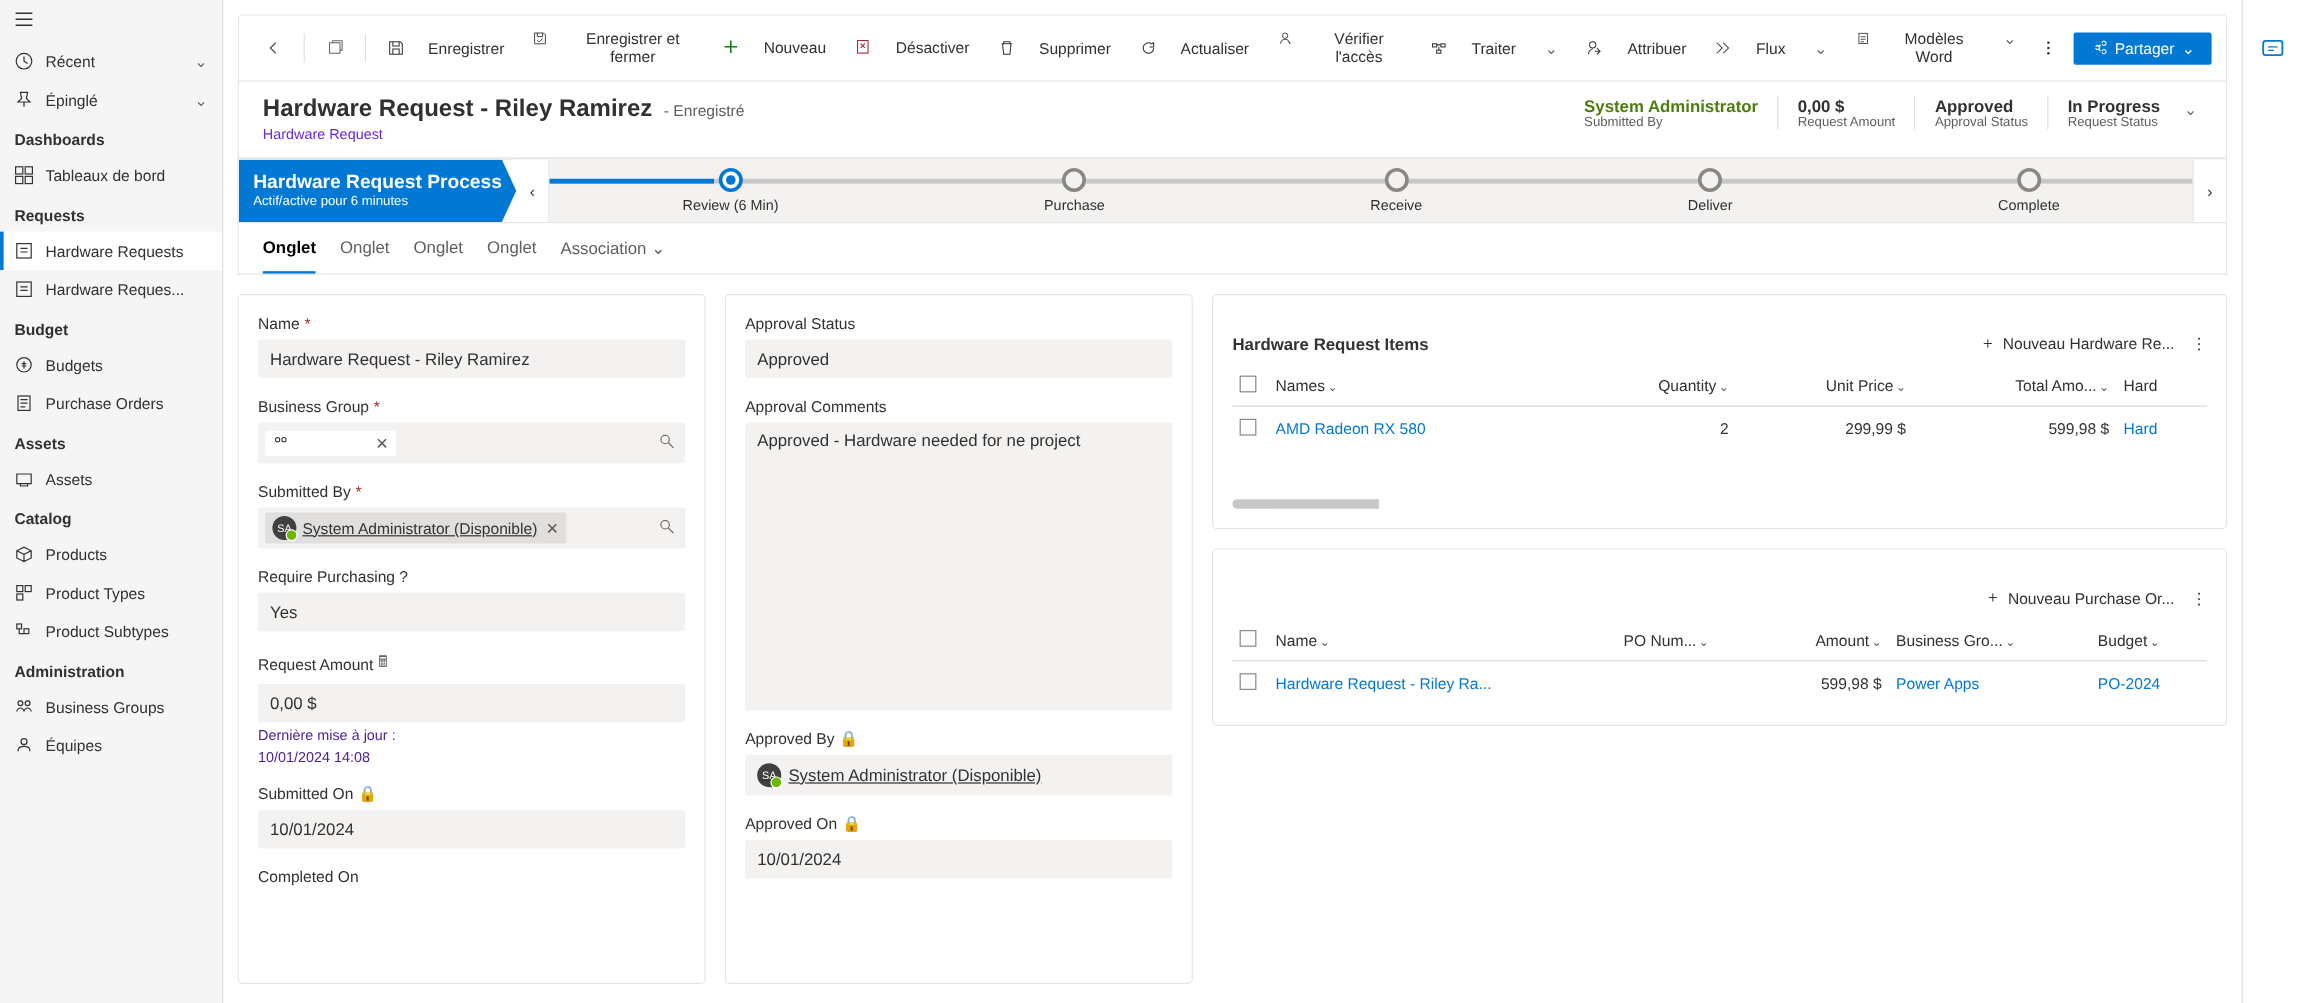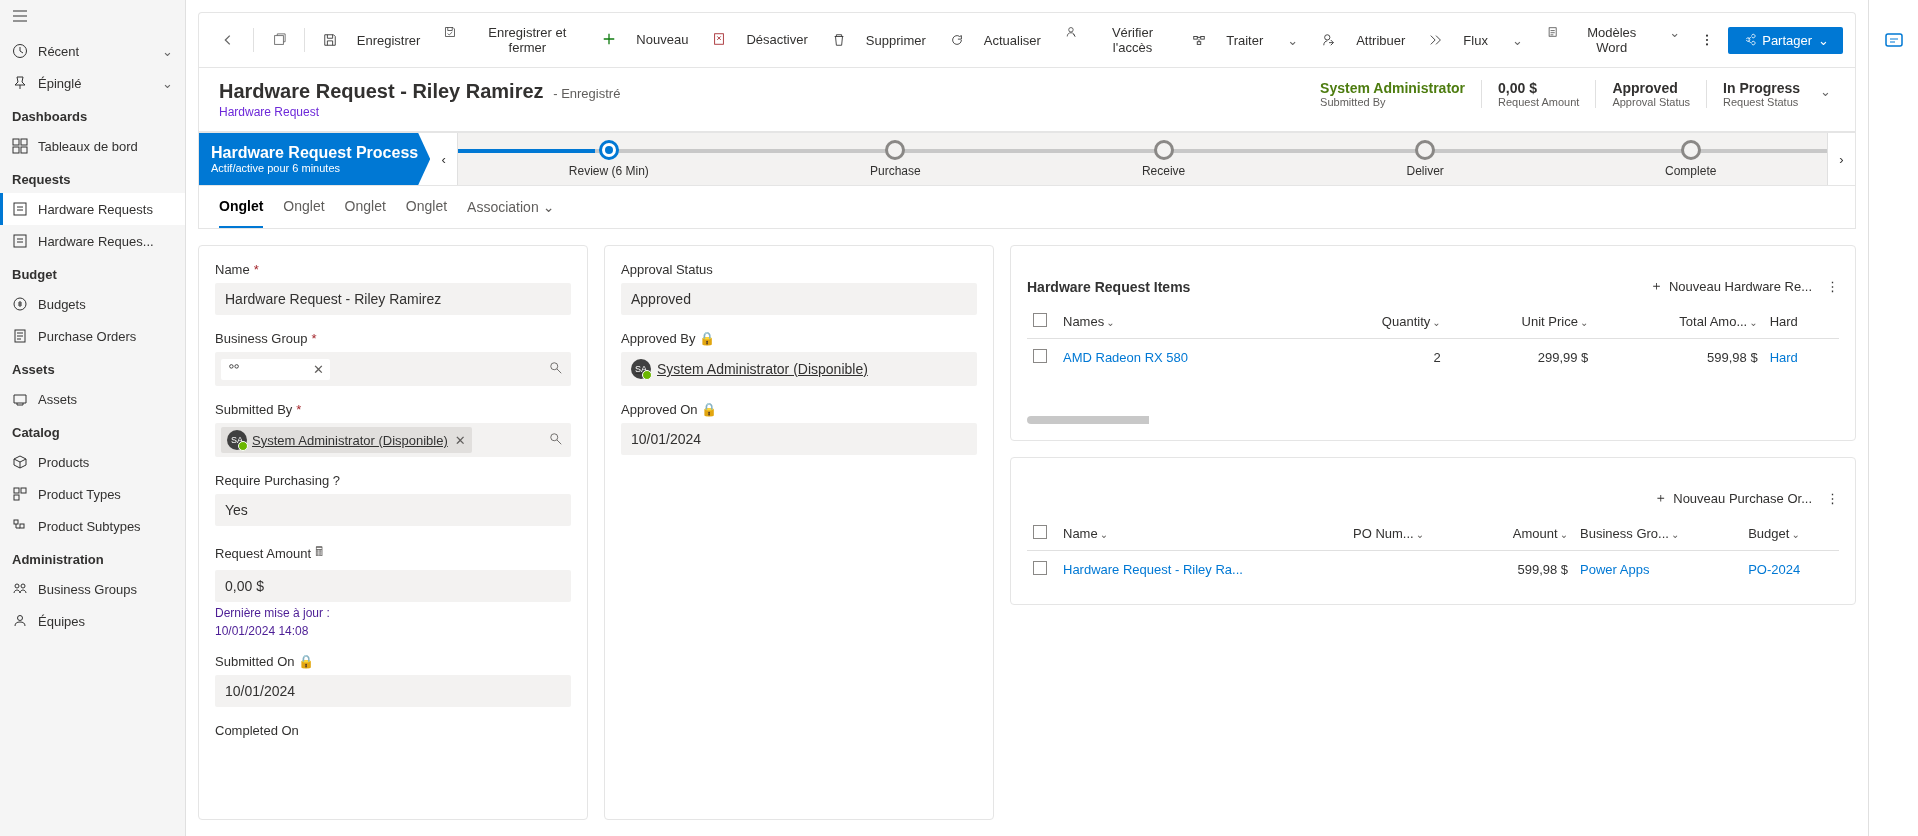--- a/index.html
+++ b/index.html
@@ -487,20 +487,24 @@
       </div>
       <div class="fld">
         <div class="fld-lbl">Completed On</div>
       </div>
     </div>
 
     <div class="panel col2">
       <div class="fld">
         <div class="fld-lbl">Approval Status</div>
         <div class="fld-val">Approved</div>
+      </div>
+      <div class="fld">
+        <div class="fld-lbl">Approval Comments</div>
+        <div class="fld-val fld-textarea">Approved - Hardware needed for ne project</div>
       </div>
       <div class="fld">
         <div class="fld-lbl">
             <span>Approved By</span>
             <span class="fld-lock">🔒</span>
           </div>
         <div class="fld-val">
           <span class="lookup-val">
             <span class="avatar">SA</span>
             <span>System Administrator (Disponible)</span>

